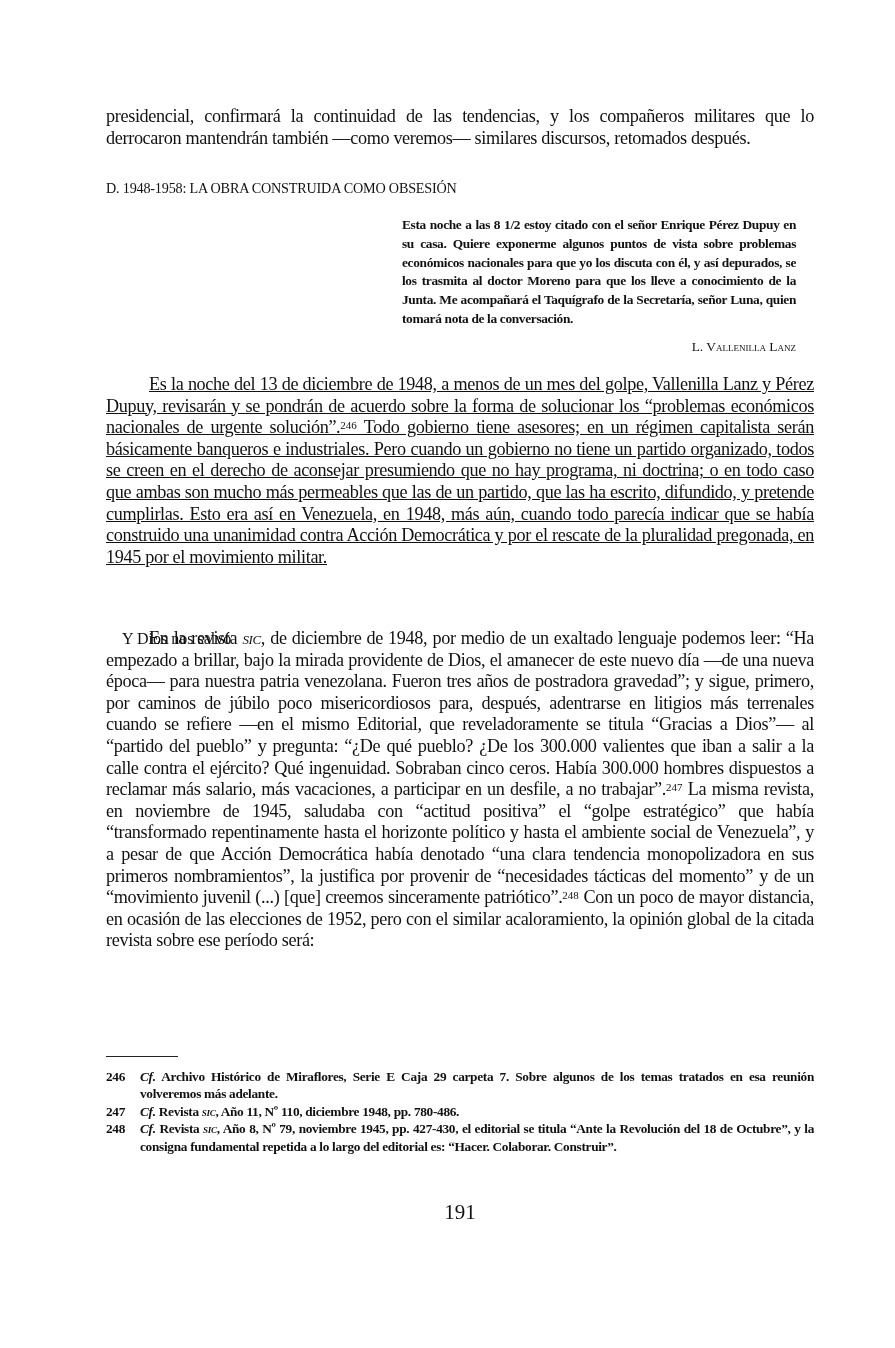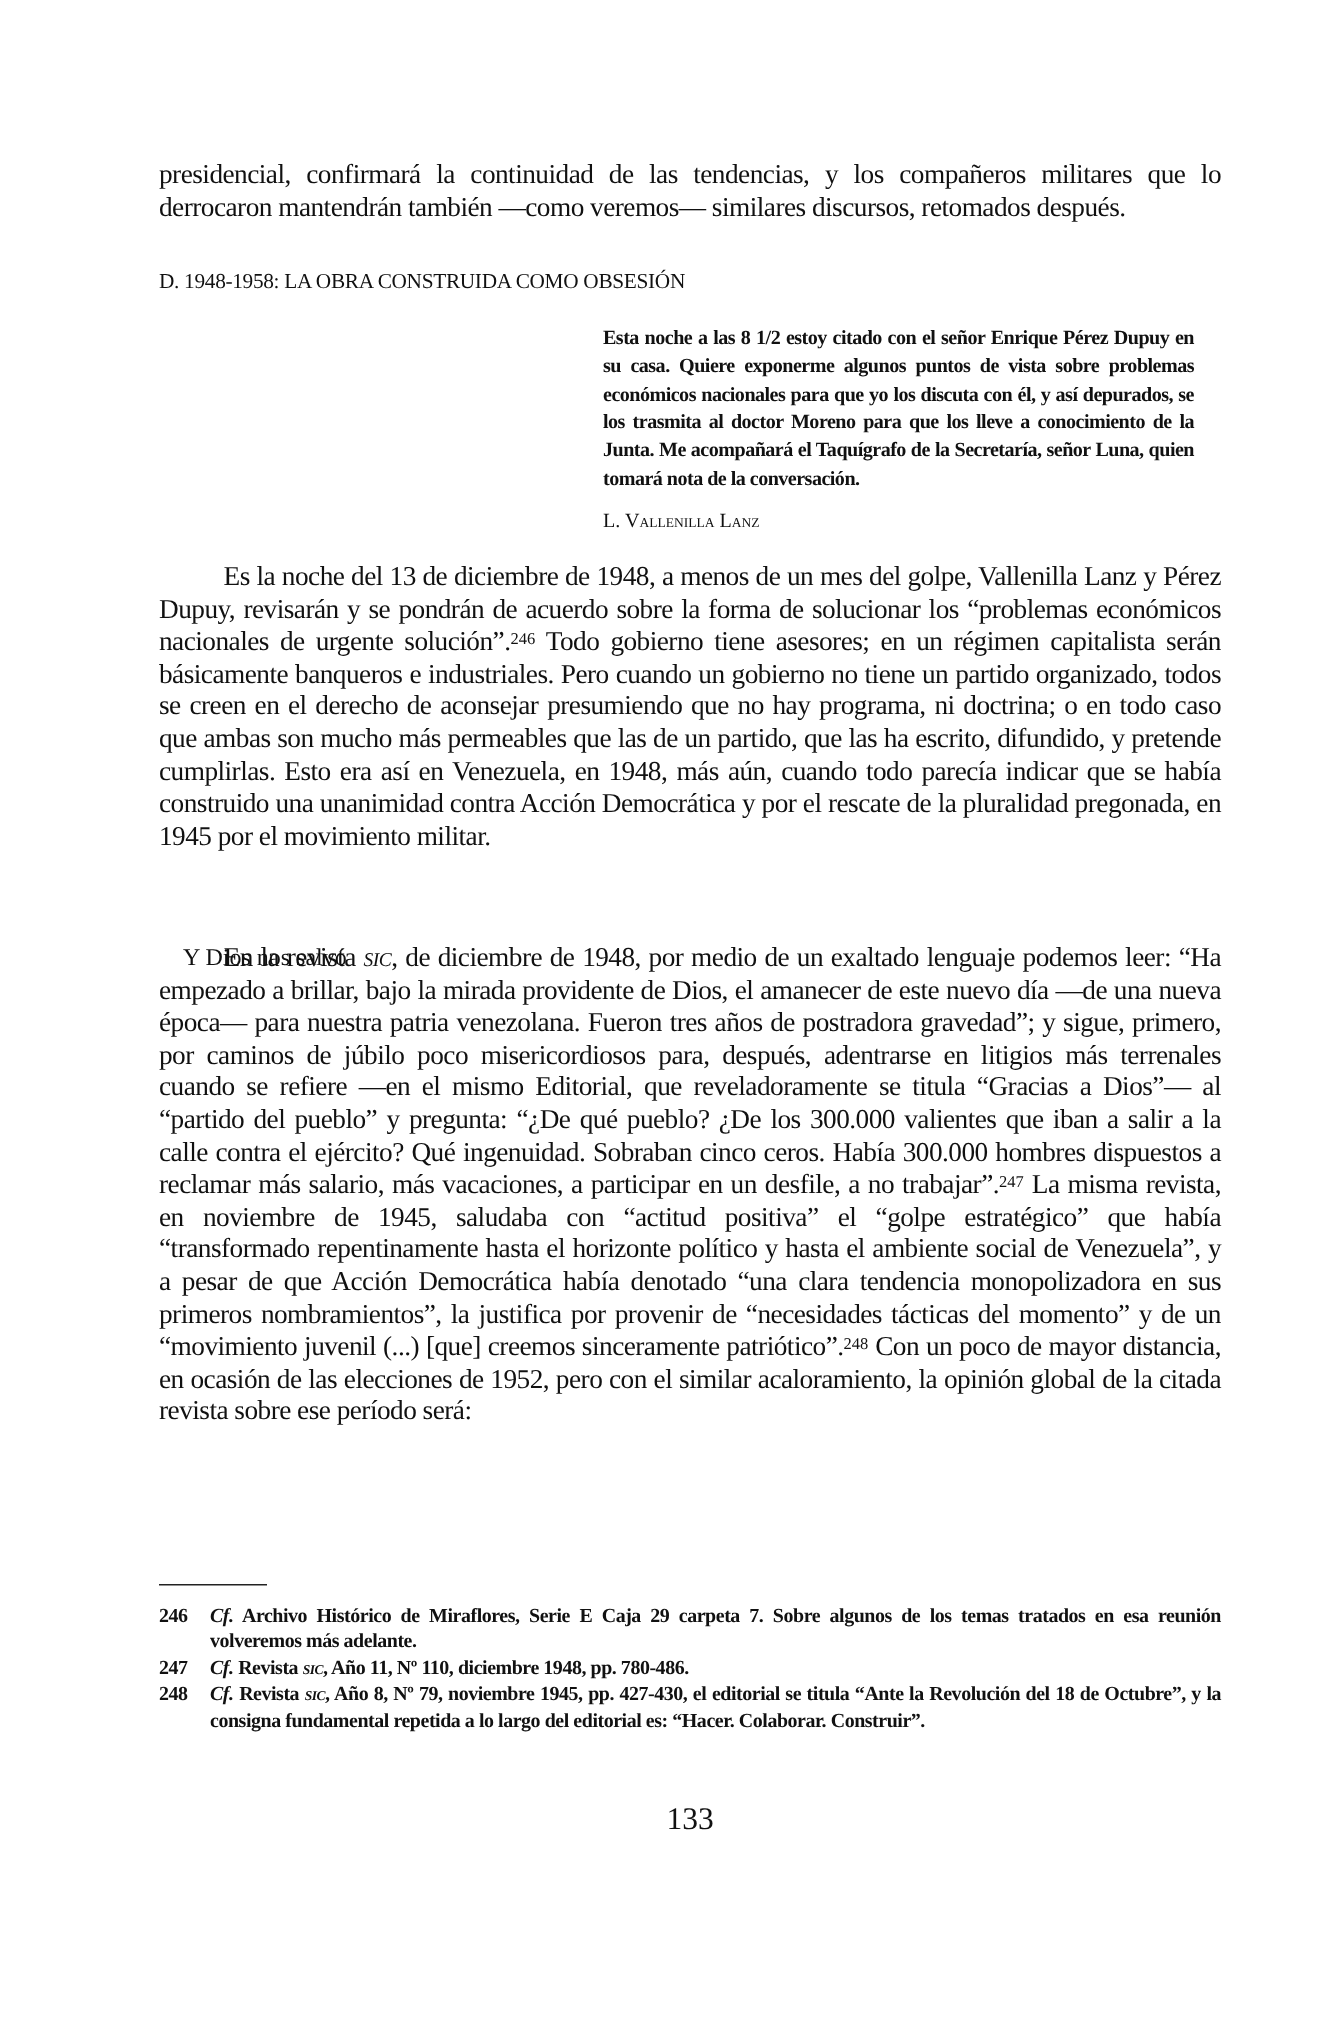--- a/index.html
+++ b/index.html
@@ -4,23 +4,23 @@
   <style>
     html, body { margin: 0; padding: 0; background: #ffffff; }
     body { width: 895px; height: 1348px; position: relative; overflow: hidden; color: #111; font-family: "Liberation Serif", "DejaVu Serif", serif; }
     .page { position: absolute; left: 106px; top: 0; width: 708px; }
     .p { text-align: justify; font-size: 18.2px; line-height: 21.6px; margin: 0; letter-spacing: -0.35px; word-spacing: 0px; }
     .indent { text-indent: 43px; }
     #intro { position: absolute; top: 106px; left: 0; width: 708px; }
     #heading { position: absolute; top: 180px; left: 0; font-size: 14.2px; letter-spacing: -0.2px; margin: 0; text-align: center; }
     #epigraph { position: absolute; top: 216px; left: 296px; width: 394px; }
     #epigraph .ep-text { font-size: 13.4px; line-height: 18.8px; font-weight: bold; text-align: justify; margin: 0; letter-spacing: -0.35px; }
-    #epigraph .ep-author { font-size: 13.4px; margin-top: 10px; letter-spacing: 0px; font-family: Liberation Serif, serif; }
+    #epigraph .ep-author { font-size: 13.4px; text-align: right; margin-top: 10px; letter-spacing: 0px; font-family: Liberation Serif, serif; }
     .sc { font-variant: small-caps; }
-    #para1 { position: absolute; top: 374px; left: 0; width: 708px; }
+    #para1 { position: absolute; top: 374px; left: 0; width: 708px; text-decoration: underline; }
     #subhead { position: absolute; top: 614px; left: 0; font-size: 16px; margin: 16px; }
     #para2 { position: absolute; top: 628px; left: 0; width: 708px; }
     sup.fn { font-size: 11px; vertical-align: 4px; line-height: 0; letter-spacing: 0; }
     i.smallit { font-style: italic; font-variant: small-caps; text-transform: lowercase; }
     #rule { position: absolute; top: 1056px; left: 0; width: 72px; height: 0; border-top: 1.5px solid #222; }
     #footnotes { position: absolute; top: 1068px; left: 0; width: 708px; font-size: 13.3px; line-height: 17.4px; letter-spacing: -0.3px; }
     .fnrow { display: flex; }
     .fnnum { width: 34px; flex: 0 0 34px; font-weight: bold; }
     .fntext { flex: 1; text-align: justify; font-weight: bold; }
     .fntext i { font-weight: bold; }
@@ -56,15 +56,15 @@
     <div class="fnrow">
       <span class="fnnum">247</span>
       <span class="fntext"><i>Cf.</i><span> Revista </span><i class="smallit">sic</i><span>, Año 11, Nº 110, diciembre 1948, pp. 780-486.</span></span>
     </div>
     <div class="fnrow">
       <span class="fnnum">248</span>
       <span class="fntext"><i>Cf.</i><span> Revista </span><i class="smallit">sic</i><span>, Año 8, Nº 79, noviembre 1945, pp. 427-430, el editorial se titula “Ante la Revolución del 18 de Octubre”, y la consigna fundamental repetida a lo largo del editorial es: “Hacer. Colaborar. Construir”.</span></span>
     </div>
   </div>
 
-  <p id="pagenum">133</p>
+  <p id="pagenum">191</p>
 
 </div>
 
 </body></html>

